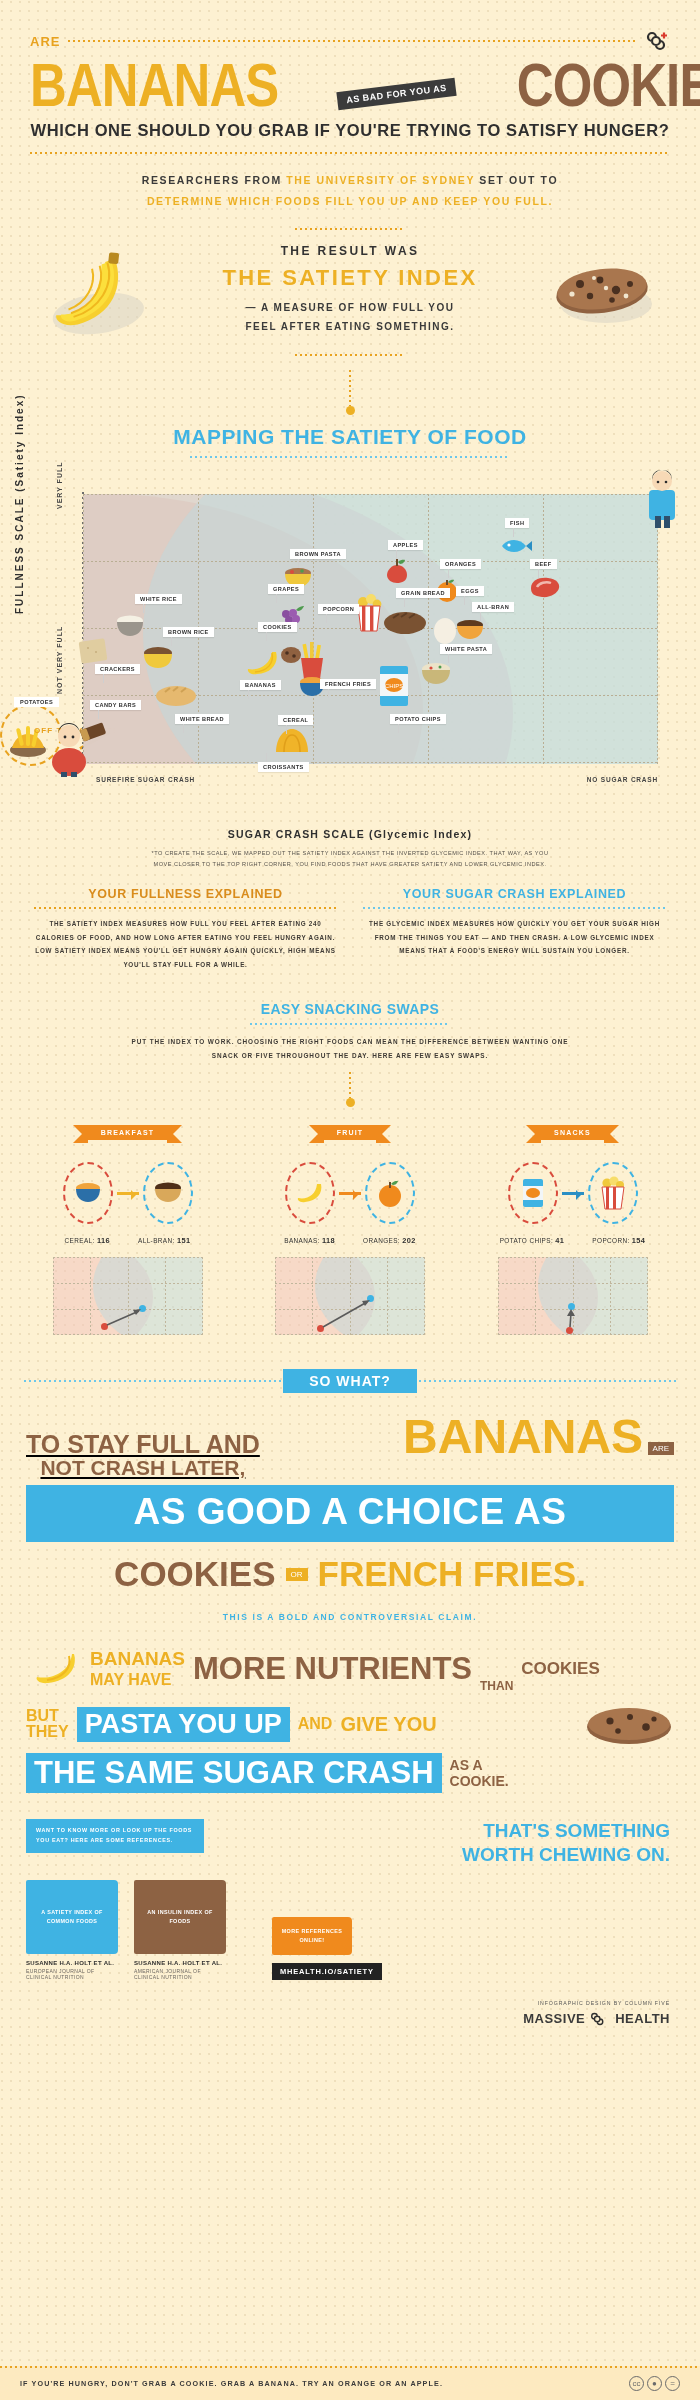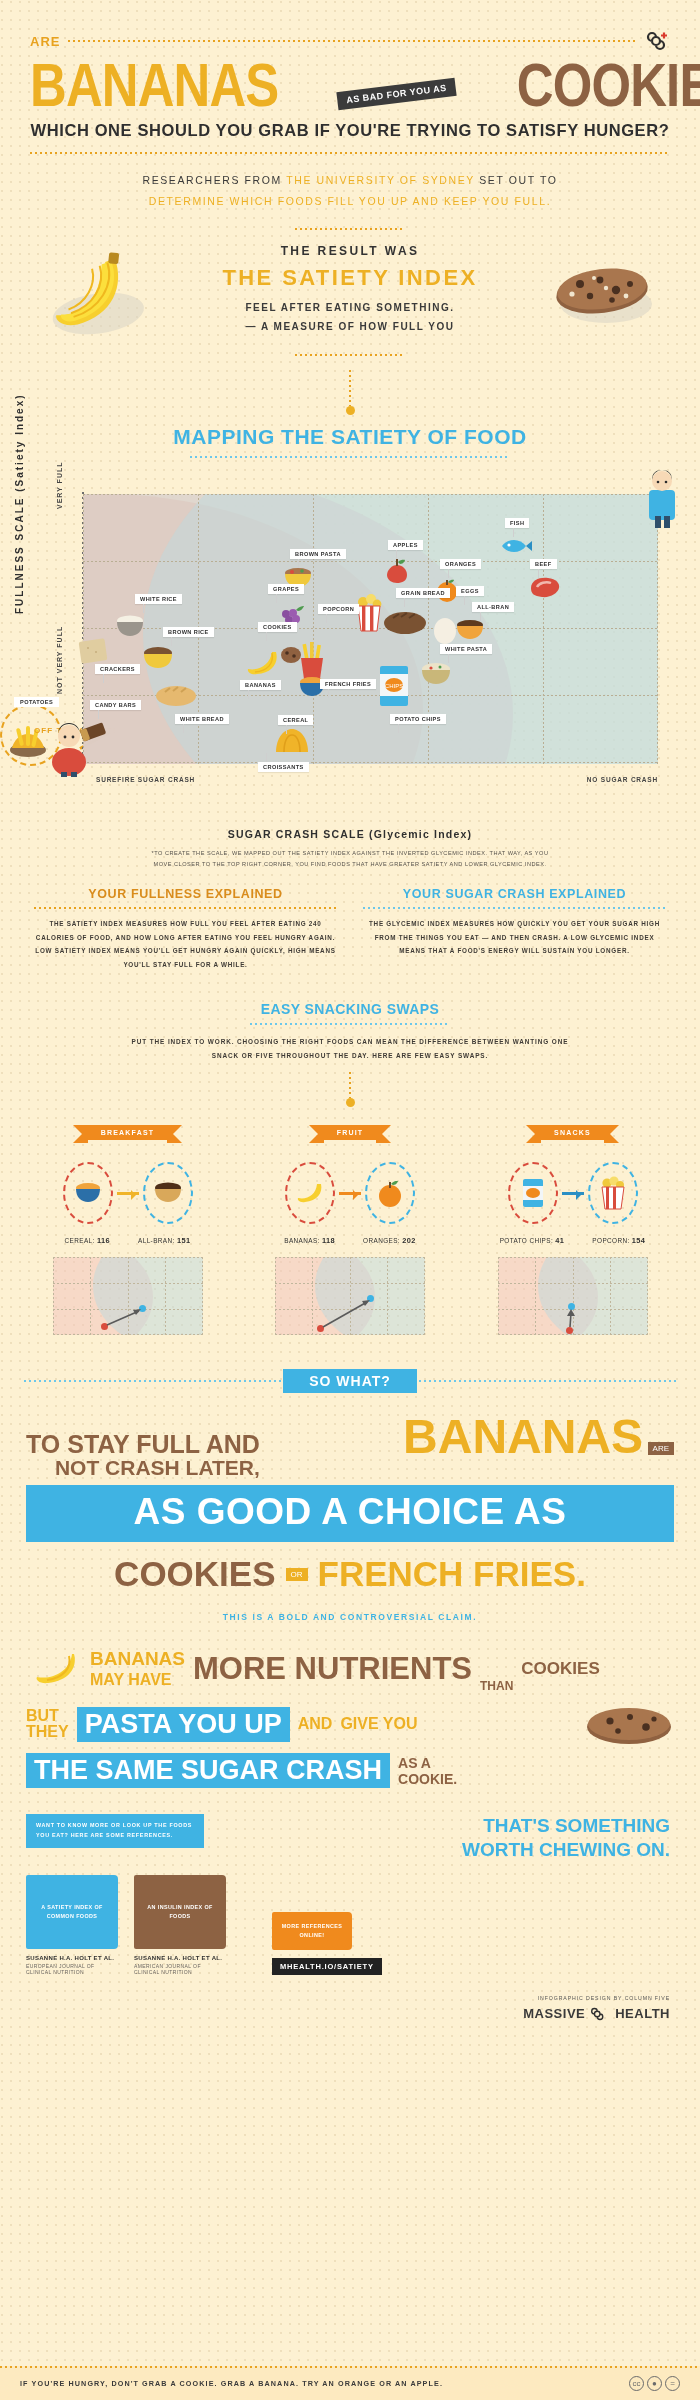--- a/index.html
+++ b/index.html
@@ -27,21 +27,21 @@
   .bananas-t { color:#edb024; font-size:62px; font-weight:bold; letter-spacing:-1px; line-height:.95;
      font-family:"Liberation Sans Narrow","Liberation Sans",sans-serif; transform:scaleX(.82); transform-origin:left bottom; }
   .cookies-t { color:#8d6243; font-size:62px; font-weight:bold; letter-spacing:-1px; line-height:.95;
      font-family:"Liberation Sans Narrow","Liberation Sans",sans-serif; transform:scaleX(.82); transform-origin:right bottom; }
   .ribbon { background:#3b3b3b; color:#fff; font-size:9px; font-weight:bold; padding:4px 9px;
      transform:rotate(-7deg); letter-spacing:.5px; white-space:nowrap; margin:0 4px 12px 4px; }
   .subq { text-align:center; color:#2f2f2f; font-size:16.5px; font-weight:bold; letter-spacing:.6px; margin-top:6px;
      font-family:"Liberation Sans Narrow","Liberation Sans",sans-serif; }
   .rule-dot { height:2px; margin:12px 0 16px 0;
      background-image:linear-gradient(to right,#e8a21f 38%,rgba(255,255,255,0) 0%); background-size:5px 2px; background-repeat:repeat-x; }
-  .intro { text-align:center; font-size:10.5px; font-weight:normal; letter-spacing:1.6px; line-height:2; color:#3a3a3a; }
+  .intro { text-align:center; font-size:10.5px; font-weight:bold; letter-spacing:1.6px; line-height:2; color:#3a3a3a; }
   .intro .hl { color:#edb024; }
 
   .mini-dot { width:110px; height:2px; margin:16px auto 0 auto;
      background-image:linear-gradient(to right,#e8a21f 38%,rgba(255,255,255,0) 0%); background-size:5px 2px; background-repeat:repeat-x; }
 
   .result-wrap { position:relative; margin-top:14px; text-align:center; }
   .result-was { font-size:12px; font-weight:bold; letter-spacing:2.4px; color:#333; }
   .satiety-index { font-size:22px; font-weight:bold; letter-spacing:2.4px; color:#edb024; margin-top:7px; }
   .measure { font-size:10px; font-weight:bold; letter-spacing:1.5px; line-height:1.9; color:#3a3a3a; margin-top:7px; }
 
@@ -254,22 +254,22 @@
           <circle cx="62" cy="48" r="2.8" fill="#4a3020"></circle>
         <circle cx="22" cy="42" r="2.6" fill="#f1e6cf"></circle>
           <circle cx="56" cy="36" r="2.2" fill="#f1e6cf"></circle>
         <circle cx="76" cy="44" r="2.4" fill="#f1e6cf"></circle>
           <circle cx="44" cy="26" r="2" fill="#f1e6cf"></circle>
       </svg>
     </span>
     <div class="result-was">THE RESULT WAS</div>
     <div class="satiety-index">THE SATIETY INDEX</div>
     <div class="measure">
+      <div>— A MEASURE OF HOW FULL YOU</div>
       <div>FEEL AFTER EATING SOMETHING.</div>
-      <div>— A MEASURE OF HOW FULL YOU</div>
     </div>
   </div>
 
   <div class="mini-dot" style="margin-top:18px;"></div>
   <div class="vdots"></div>
   <div class="vdot-end"></div>
   <div class="mapping-title">MAPPING THE SATIETY OF FOOD</div>
   <div class="mapping-rule"></div>
 
   <div class="chart-block">
@@ -693,21 +693,21 @@
     </div>
   </div>
 
   <div class="sw-wrap">
     <div class="sw-line"></div>
     <span class="sw-pill">SO WHAT?</span>
   </div>
 
   <div class="big">
     <div class="ln1">
-      <span style="text-align:right;line-height:1.05;">
+      <span style="text-align:center;line-height:1.05;text-decoration:underline;">
         <span class="t-brown" style="font-size:25px;display:block;">TO STAY FULL AND</span>
         <span class="t-brown" style="font-size:21px;display:block;">NOT CRASH LATER,</span>
       </span>
       <span>
         <span class="t-yellow" style="font-size:48px;">BANANAS</span>
         <span class="sm-tag">ARE</span>
       </span>
     </div>
     <div class="blue-bar">AS GOOD A CHOICE AS</div>
     <div class="ln3">
@@ -733,36 +733,36 @@
       <span class="small-cap" style="font-size:12px;margin-top:35px;">THAN</span>
       <span class="t-brown" style="font-size:17px;">COOKIES</span>
     </div>
 
     <div class="nrow" style="margin-top:8px;">
       <span class="t-yellow" style="font-size:16px;line-height:1.05;">
         <span>BUT</span><br><span>THEY</span>
       </span>
       <span class="hl-blue" style="font-size:27px;">PASTA YOU UP</span>
       <span class="t-yellow" style="font-size:16px;">AND</span>
-      <span class="t-yellow" style="font-size:16px;">GIVE YOU</span>
+      <span class="t-yellow" style="font-size:20px;">GIVE YOU</span>
       <span style="margin-left:auto;">
         <svg width="90" height="46" viewBox="0 0 90 46">
             <ellipse cx="45" cy="26" rx="42" ry="17" fill="#8f6140"></ellipse>
             <ellipse cx="45" cy="23" rx="41" ry="16" fill="#a9764e"></ellipse>
             <circle cx="26" cy="20" r="3.6" fill="#4a3020"></circle>
             <circle cx="46" cy="16" r="3" fill="#4a3020"></circle>
             <circle cx="62" cy="26" r="3.8" fill="#4a3020"></circle>
             <circle cx="34" cy="30" r="2.8" fill="#4a3020"></circle>
             <circle cx="70" cy="18" r="2.6" fill="#4a3020"></circle>
           </svg>
       </span>
     </div>
 
     <div class="nrow" style="margin-top:6px;">
-      <span class="hl-blue" style="font-size:27px;">THE SAME SUGAR CRASH</span>
+      <span class="hl-blue" style="font-size:31px;">THE SAME SUGAR CRASH</span>
       <span class="small-cap" style="font-size:14px;line-height:1.15;">
         <span>AS A</span><br><span>COOKIE.</span>
       </span>
     </div>
   </div>
 
   <div class="refbox">WANT TO KNOW MORE OR LOOK UP THE FOODS YOU EAT? HERE ARE SOME REFERENCES.</div>
   <div class="chew">
     <div>THAT'S SOMETHING</div>
     <div>WORTH CHEWING ON.</div>

